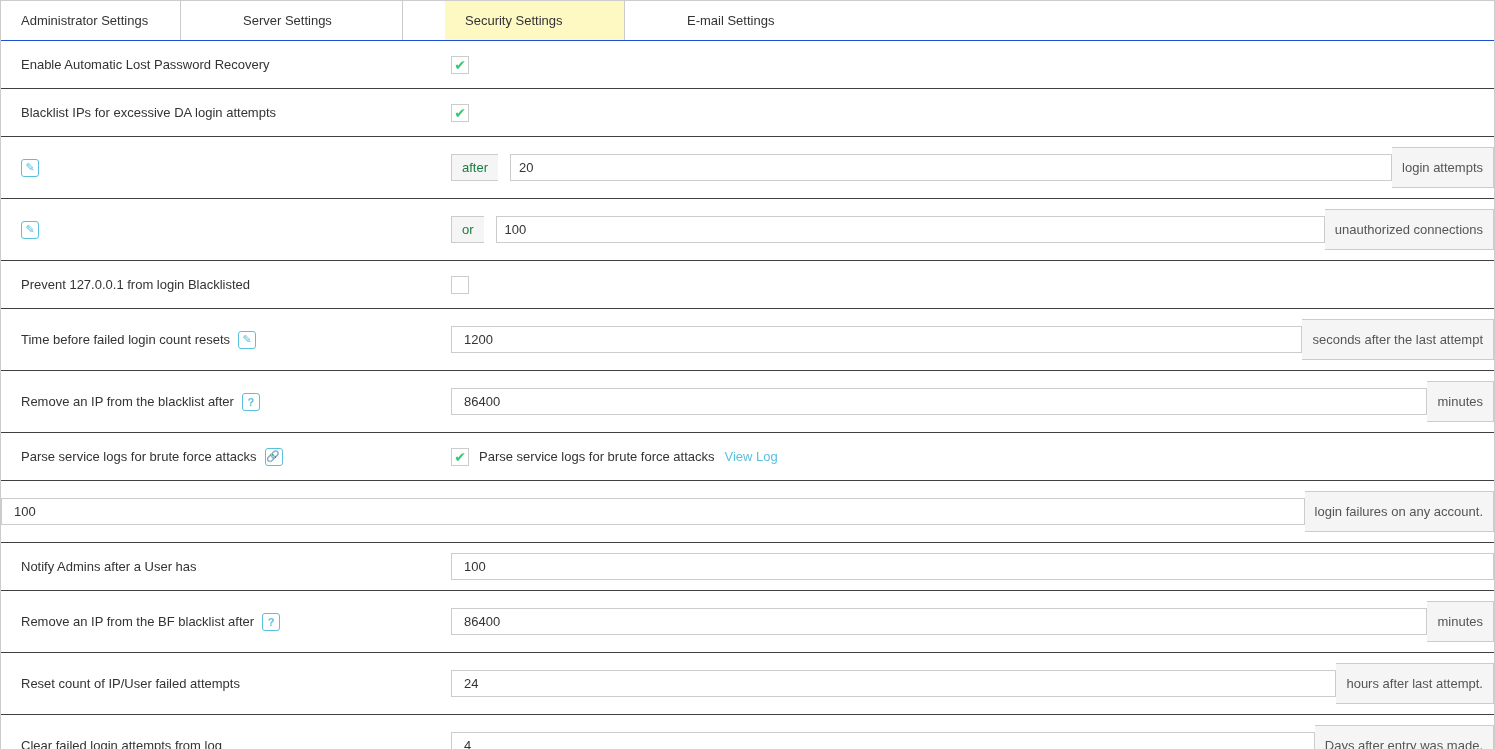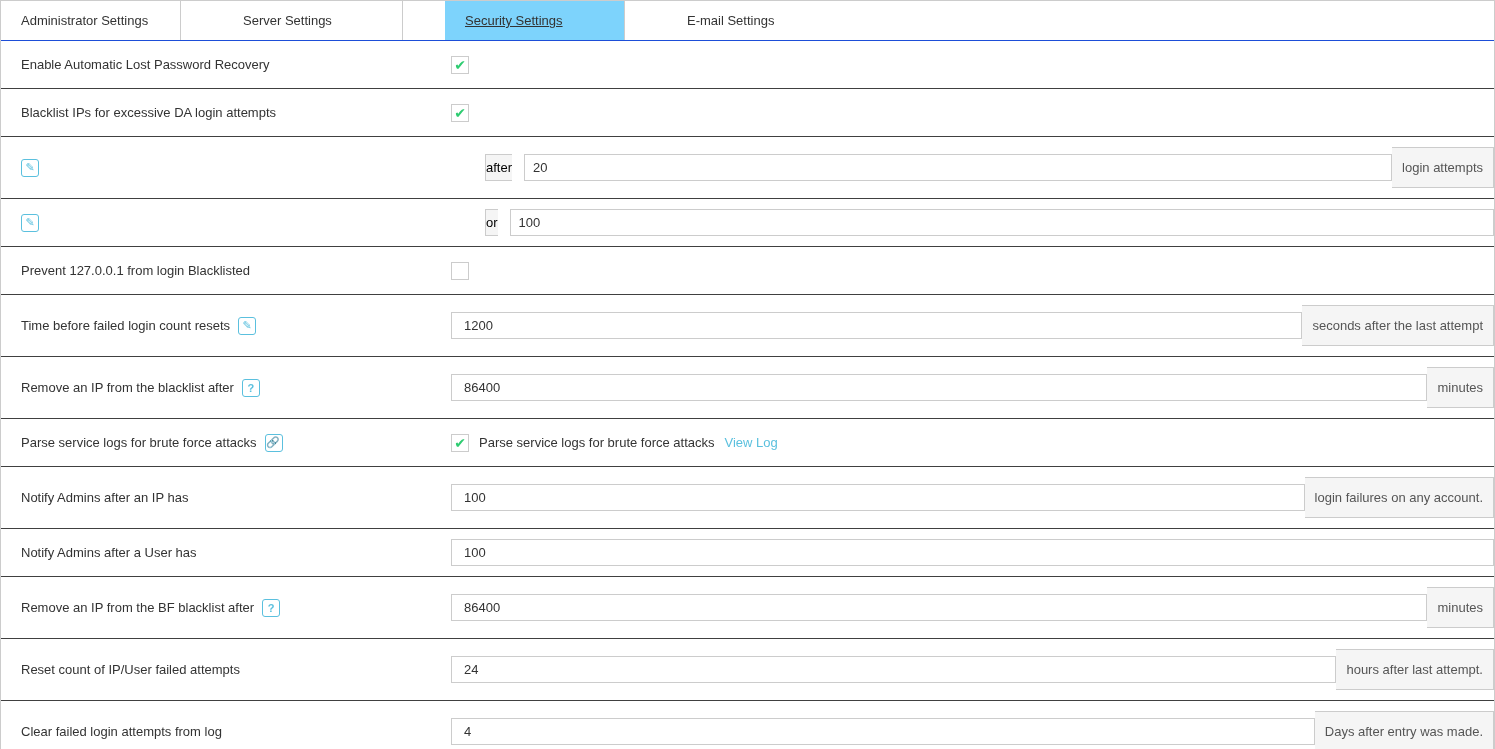--- a/index.html
+++ b/index.html
@@ -24,23 +24,22 @@
       border-right: 1px solid #ccc;
       font-size: 13px;
       color: #333;
       cursor: pointer;
       min-width: 180px;
     }
     .tab-item:last-child {
       border-right: none;
     }
     .tab-item.active {
-      background: #7dd3fc;
+      background: #fef9c3;
       font-weight: normal;
-      text-decoration: underline;
     }
     
     .settings-table {
       width: 100%;
     }
     .setting-row {
       display: flex;
       align-items: center;
       border-bottom: 1px solid #404040;
       min-height: 48px;
@@ -79,25 +78,24 @@
     
     .input-group {
       display: flex;
       align-items: center;
       width: 100%;
     }
     .prefix-label {
       background: #f5f5f5;
       border: 1px solid #ccc;
       border-right: none;
-      padding: 5px 0;
-      font-size: 13px;
-      color: #000000;
+      padding: 5px 10px;
+      font-size: 13px;
+      color: #15803d;
       white-space: nowrap;
-      margin-left: 34px;
     }
     .text-input {
       border: 1px solid #ccc;
       padding: 5px 8px;
       font-size: 13px;
       color: #333;
       outline: none;
       flex: 1;
       margin-left: 12px;
     }
@@ -223,20 +221,21 @@
     </div>
 
     <div class="setting-row">
       <div class="setting-label">
         <span class="edit-icon">✎</span>
       </div>
       <div class="setting-control">
         <div class="input-group">
           <span class="prefix-label">or</span>
           <input class="text-input" type="text" value="100" style="">
+          <span class="suffix-label">unauthorized connections</span>
         </div>
       </div>
     </div>
 
     <div class="setting-row">
       <div class="setting-label">Prevent 127.0.0.1 from login Blacklisted</div>
       <div class="setting-control">
         <div class="checkbox-unchecked"></div>
       </div>
     </div>
@@ -277,21 +276,20 @@
           <div class="checkbox-icon">
             <span class="checkbox-checked">✔</span>
           </div>
           <span>Parse service logs for brute force attacks</span>
           <a class="view-log-link">View Log</a>
         </div>
       </div>
     </div>
 
     <div class="setting-row">
-      <div class="setting-label">Notify Admins after an IP has</div>
       <div class="setting-control">
         <div class="simple-input-group">
           <input class="simple-text-input" type="text" value="100" style="">
           <span class="suffix-label">login failures on any account.</span>
         </div>
       </div>
     </div>
 
     <div class="setting-row">
       <div class="setting-label">Notify Admins after a User has</div>

